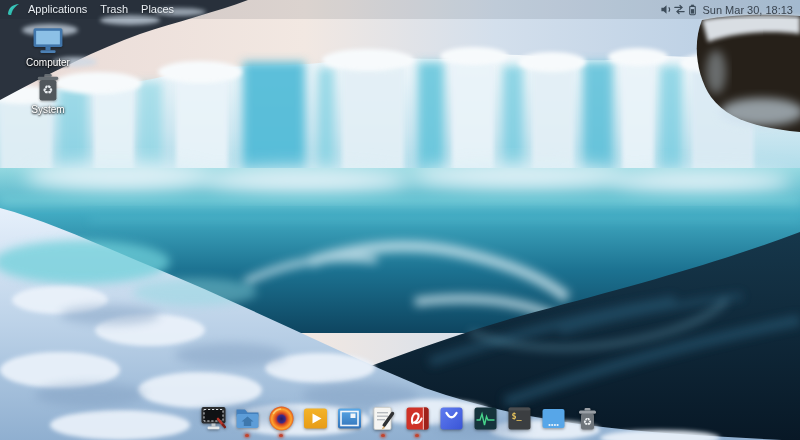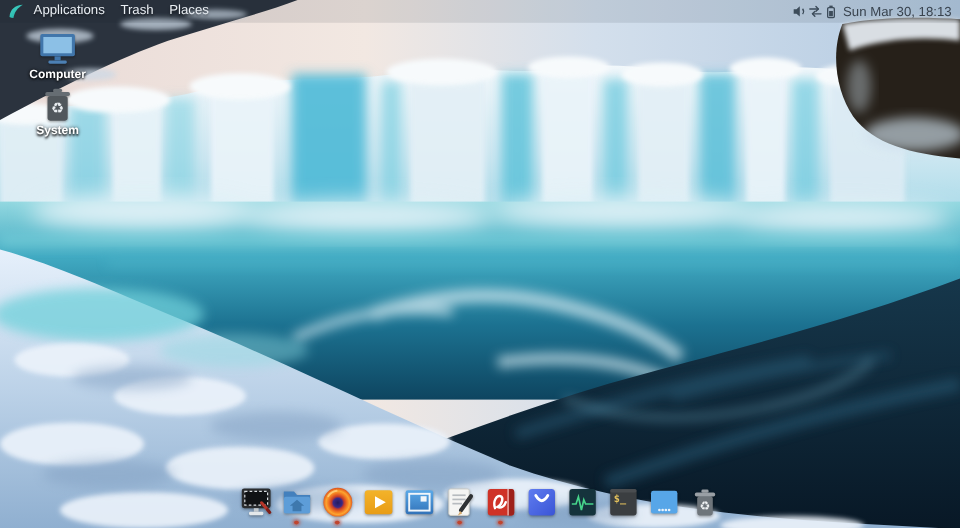--- a/index.html
+++ b/index.html
@@ -29,21 +29,21 @@
   .desktop-icons{
     position:absolute;left:16px;top:27px;z-index:10;
     display:flex;flex-direction:column;gap:4px;
   }
   .dicon{
     width:64px;display:flex;flex-direction:column;align-items:center;gap:2px;
     cursor:pointer;
   }
   .dicon svg{filter:drop-shadow(0 1px 1px rgba(0,0,0,0.35));}
   .dlabel{
-    font-size:10px;font-weight:700;color:#ffffff;white-space:nowrap;
+    font-size:10px;font-weight:400;color:#ffffff;white-space:nowrap;
     text-shadow:0 1px 2px rgba(0,0,0,0.95),0 0 3px rgba(0,0,0,0.75);
   }
 
   
   .dock{
     position:absolute;left:0;right:0;bottom:8px;z-index:10;
     display:flex;justify-content:center;align-items:flex-end;gap:7px;
   }
   .dock-item{
     width:27px;height:27px;position:relative;cursor:pointer;

